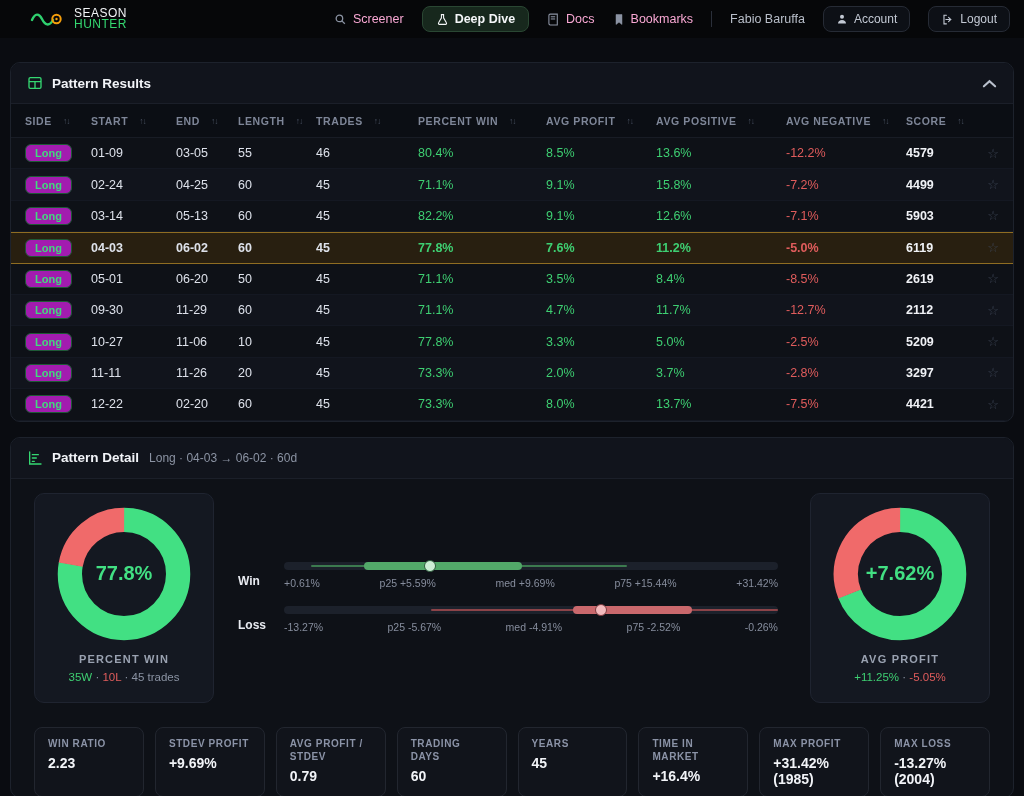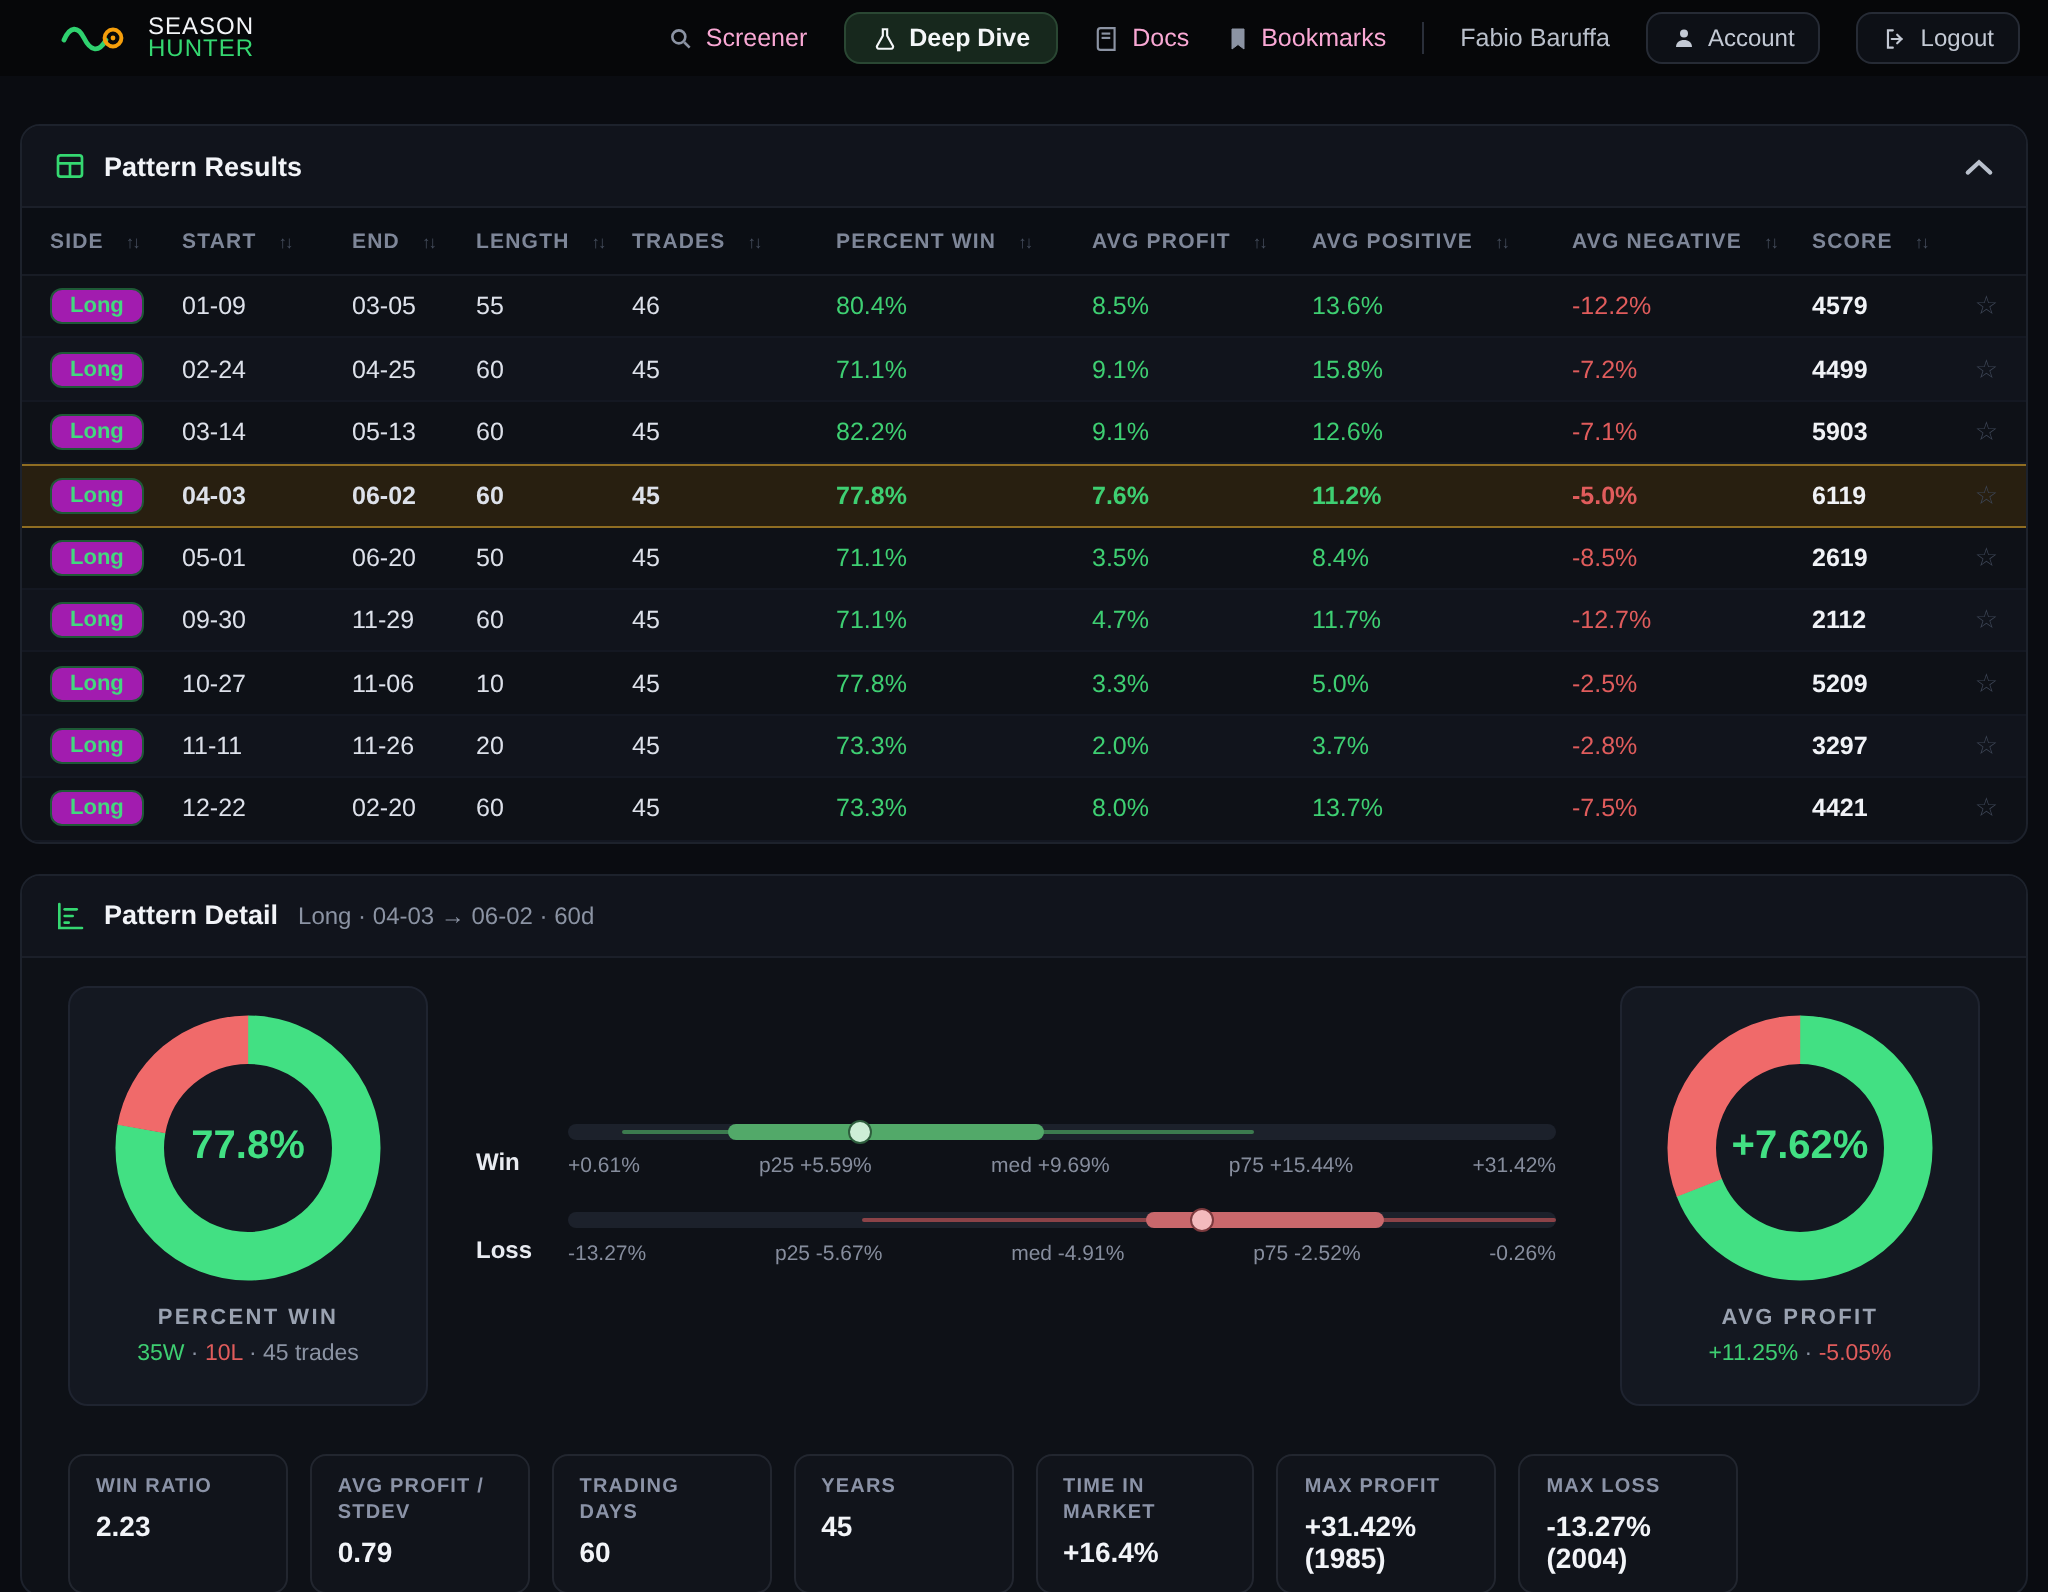--- a/index.html
+++ b/index.html
@@ -434,20 +434,24 @@
       </div>
     </div>
 
     <div class="stats">
 
         <div class="stat-card">
           <div class="stat-label">WIN RATIO</div>
           <div class="stat-value">2.23</div>
         </div>
 
+        <div class="stat-card">
+          <div class="stat-label">STDEV PROFIT</div>
+          <div class="stat-value">+9.69%</div>
+        </div>
 
         <div class="stat-card">
           <div class="stat-label">AVG PROFIT / STDEV</div>
           <div class="stat-value">0.79</div>
         </div>
 
         <div class="stat-card">
           <div class="stat-label">TRADING DAYS</div>
           <div class="stat-value">60</div>
         </div>

